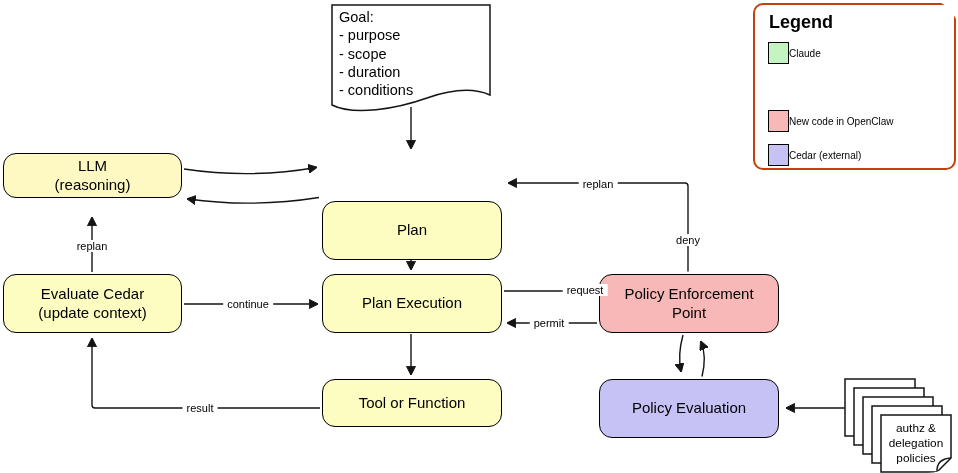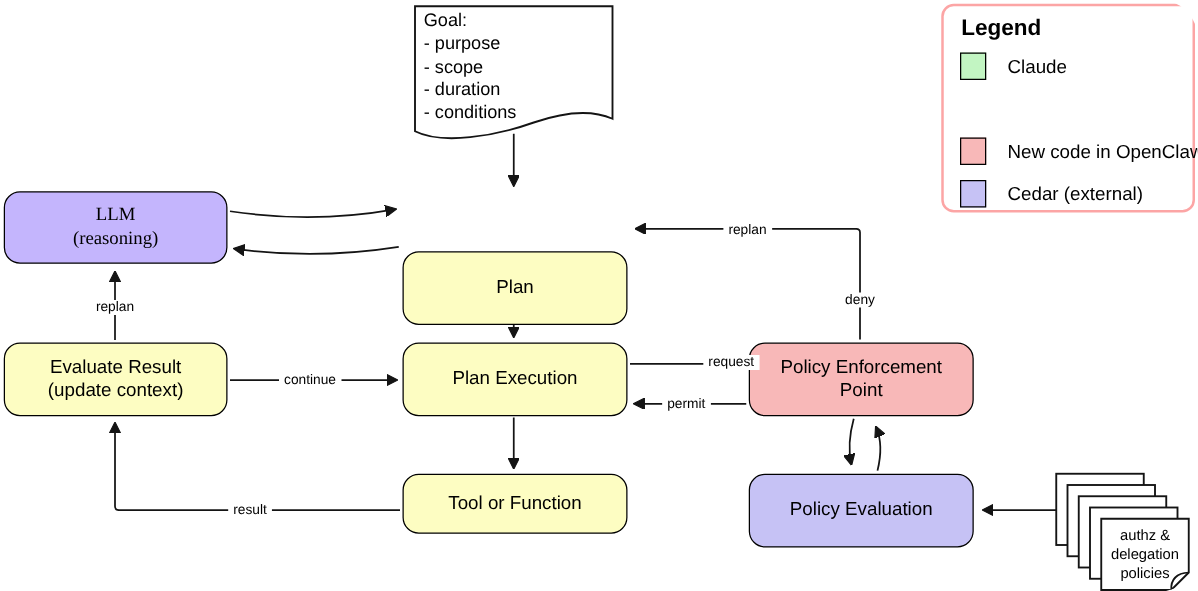--- a/index.html
+++ b/index.html
@@ -23,26 +23,26 @@
   }
   .note-text{
     position:absolute;white-space:pre-line;font-size:14.5px;line-height:18.3px;
   }
   .policies-text{
     position:absolute;left:881px;top:421px;width:70px;text-align:center;
     font-size:11.8px;line-height:15px;white-space:pre-line;
   }
   #legend{
     position:absolute;left:753px;top:3px;width:203px;height:167px;
-    border:2px solid #fca5a5;border-radius:10px;background:#fff;box-sizing:border-box;
+    border:2px solid #c2410c;border-radius:10px;background:#fff;box-sizing:border-box;
   }
   .legend-title{position:absolute;left:14px;top:7px;font-size:18px;font-weight:bold;}
   .legend-row{position:absolute;left:13px;display:flex;align-items:center;}
   .legend-swatch{width:21px;height:22px;border:1px solid #000;box-sizing:border-box;}
-  .legend-label{margin-left:17px;font-size:15px;white-space:nowrap;}
+  .legend-label{font-size:10px;white-space:nowrap;}
 </style>
 </head>
 <body>
 
 <div id="canvas">
 
   <svg id="wires" width="958" height="473" viewBox="0 0 958 473">
     <defs>
       <marker id="arrow" viewBox="0 0 10 10" refX="8.5" refY="5" markerWidth="6.5" markerHeight="6.5" orient="auto-start-reverse">
         <path d="M0,0 L10,5 L0,10 z" fill="#141414" stroke="none"></path>
@@ -74,29 +74,29 @@
     <path class="edge" d="M683,335 Q677.5,355 681,371" marker-end="url(#arrow)"></path>
     <path class="edge" d="M702,376.5 Q707,356 701,342" marker-end="url(#arrow)"></path>
   </svg>
 
   <div class="note-text" style="left:339px;top:8px;">Goal:
 - purpose
 - scope
 - duration
 - conditions</div>
 
-  <div class="node" style="left: 3px; top: 153px; width: 179px; height: 58px; background-color: #c4b5fd; font-family: Liberation Serif, serif;">
+  <div class="node" style="left: 3px; top: 153px; width: 179px; height: 45px; background-color: #fef9c3;">
     <span class="node-label">LLM
 (reasoning)</span>
   </div>
   <div class="node" style="left: 322px; top: 153px; width: 180px; height: 59px; background-color: rgb(253, 253, 194); margin-top: 48px;">
     <span class="node-label">Plan</span>
   </div>
   <div class="node" style="left: 3px; top: 274px; width: 179px; height: 59px; background-color: rgb(253, 253, 194);">
-    <span class="node-label">Evaluate Result
+    <span class="node-label">Evaluate Cedar
 (update context)</span>
   </div>
   <div class="node" style="left: 322px; top: 274px; width: 180px; height: 59px; background-color: rgb(253, 253, 194);">
     <span class="node-label">Plan Execution</span>
   </div>
   <div class="node" style="left: 322px; top: 379px; width: 180px; height: 48px; background-color: rgb(253, 253, 194);">
     <span class="node-label">Tool or Function</span>
   </div>
   <div class="node" style="left: 599px; top: 274px; width: 180px; height: 59px; background-color: rgb(248, 184, 184);">
     <span class="node-label">Policy Enforcement

